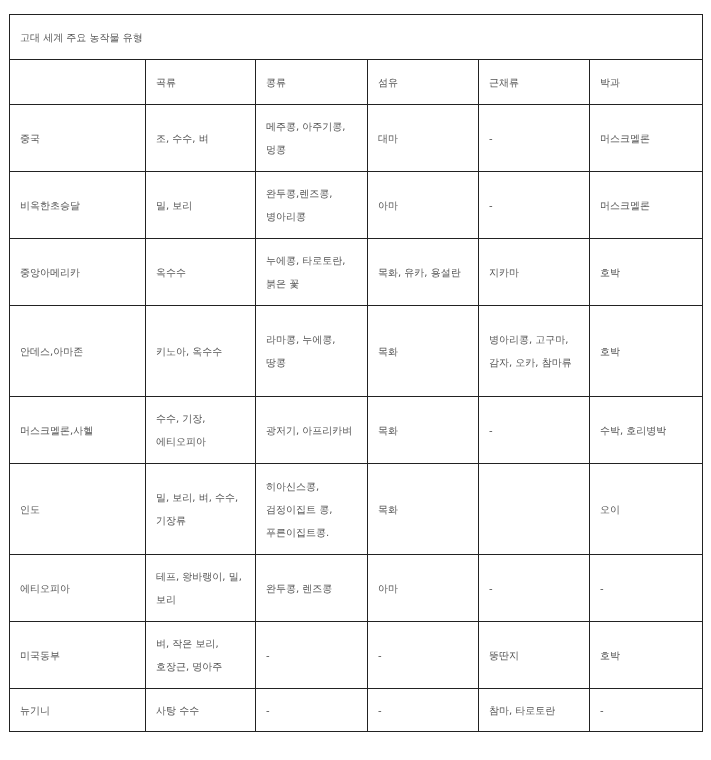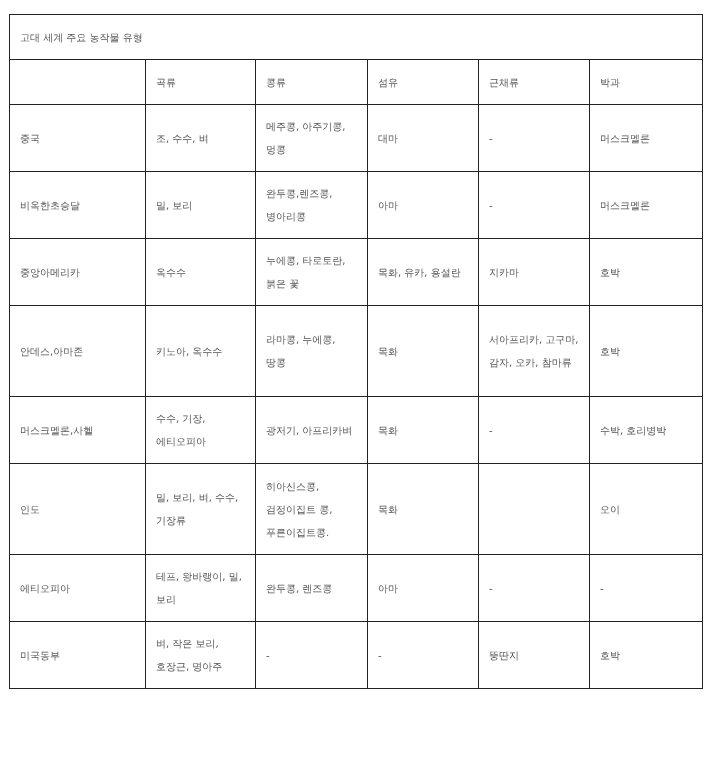--- a/index.html
+++ b/index.html
@@ -64,21 +64,21 @@
         <td>누에콩, 타로토란, 붉은 꽃</td>
         <td>목화, 유카, 용설란</td>
         <td>지카마</td>
         <td>호박</td>
       </tr>
       <tr style="height: 91px;">
         <td>안데스,아마존</td>
         <td>키노아, 옥수수</td>
         <td>라마콩, 누에콩, 땅콩</td>
         <td>목화</td>
-        <td>서아프리카, 고구마, 감자, 오카, 참마류</td>
+        <td>병아리콩, 고구마, 감자, 오카, 참마류</td>
         <td>호박</td>
       </tr>
       <tr style="height: 67px;">
         <td>머스크멜론,사헬</td>
         <td>수수, 기장, 에티오피아</td>
         <td>광저기, 아프리카벼</td>
         <td>목화</td>
         <td>-</td>
         <td>수박, 호리병박</td>
       </tr>
@@ -99,14 +99,22 @@
         <td>-</td>
       </tr>
       <tr style="height: 67px;">
         <td>미국동부</td>
         <td>벼, 작은 보리, 호장근, 명아주</td>
         <td>-</td>
         <td>-</td>
         <td>뚱딴지</td>
         <td>호박</td>
       </tr>
+      <tr style="height: 43px;">
+        <td>뉴기니</td>
+        <td>사탕 수수</td>
+        <td>-</td>
+        <td>-</td>
+        <td>참마, 타로토란</td>
+        <td>-</td>
+      </tr>
     </tbody>
 </table>
 
 </body></html>

